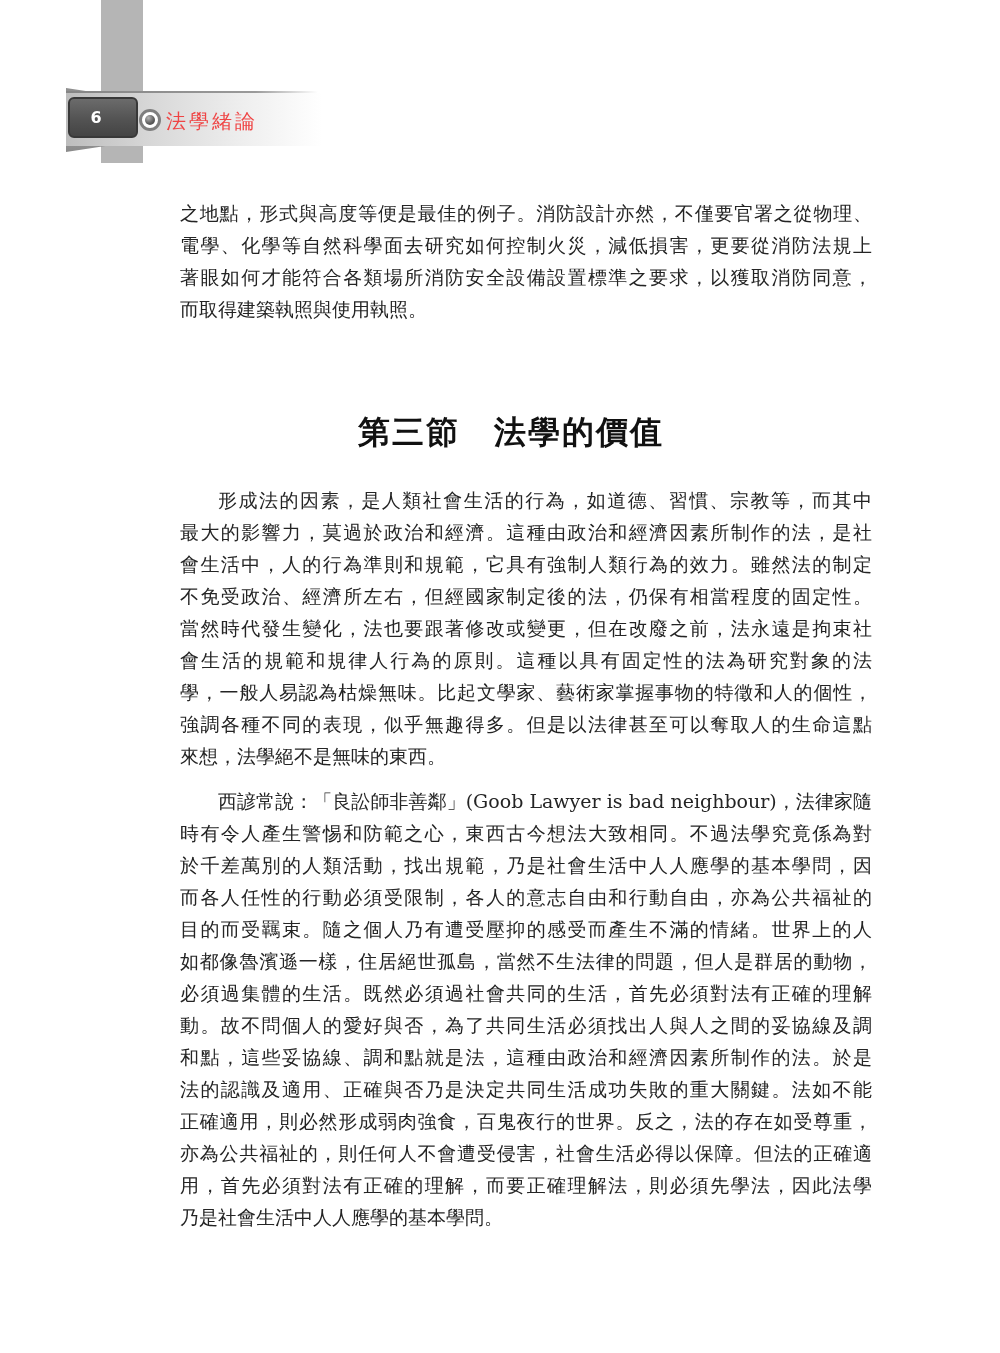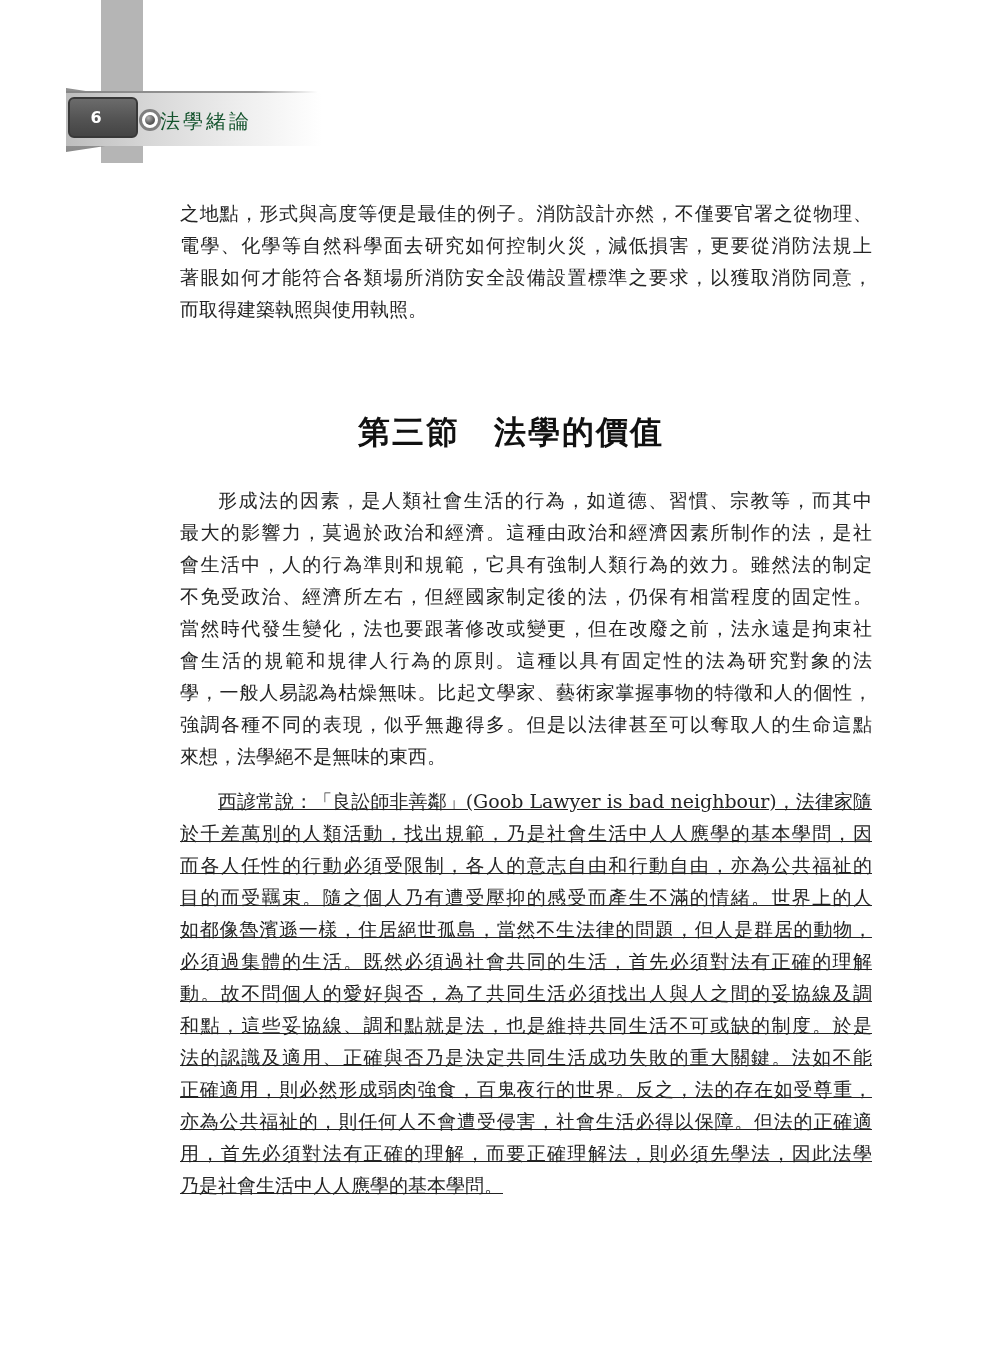--- a/index.html
+++ b/index.html
@@ -74,26 +74,26 @@
     align-items: center;
     justify-content: center;
   }
   .bullet-icon .dot {
     width: 10px; height: 10px;
     border-radius: 50%;
     background: radial-gradient(circle at 35% 30%, #b5b5b5 0%, #5a5a5a 60%, #4a4a4a 100%);
   }
   .book-title {
     position: absolute;
-    left: 160px; top: 108px;
+    left: 166px; top: 108px;
     height: 26px; line-height: 26px;
     font-family: "DejaVu Sans", "Liberation Sans", sans-serif;
     font-size: 20px;
     letter-spacing: 3px;
-    color: #14532d;
+    color: #ef4444;
   }
 
   
   .section-heading {
     position: absolute;
     left: 158px; top: 404px;
     width: 692px;
     margin: 7px;
     text-align: center;
     font-size: 32px;
@@ -108,21 +108,21 @@
     left: 180px; top: 0;
     width: 692px; height: 953px;
   }
   .para {
     position: absolute;
     left: 0;
     width: 692px;
   }
   .para-0 { top: 197px; }
   .para-1 { top: 484px; }
-  .para-2 { top: 785px; text-decoration: underline; }
+  .para-2 { top: 785px; }
   .line {
     height: 32px;
     line-height: 32px;
     font-size: 19px;
     color: #242424;
     text-align: justify;
     text-align-last: justify;
     text-justify: inter-character;
     overflow: hidden;
   }
@@ -167,27 +167,28 @@
         <div class="line">會生活中，人的行為準則和規範，它具有強制人類行為的效力。雖然法的制定</div>
         <div class="line">不免受政治、經濟所左右，但經國家制定後的法，仍保有相當程度的固定性。</div>
         <div class="line">當然時代發生變化，法也要跟著修改或變更，但在改廢之前，法永遠是拘束社</div>
         <div class="line">會生活的規範和規律人行為的原則。這種以具有固定性的法為研究對象的法</div>
         <div class="line">學，一般人易認為枯燥無味。比起文學家、藝術家掌握事物的特徵和人的個性，</div>
         <div class="line">強調各種不同的表現，似乎無趣得多。但是以法律甚至可以奪取人的生命這點</div>
         <div class="line last">來想，法學絕不是無味的東西。</div>
       </div>
       <div class="para para-2">
         <div class="line indent">西諺常說：「良訟師非善鄰」(Goob Lawyer is bad neighbour)，法律家隨</div>
+        <div class="line">時有令人產生警惕和防範之心，東西古今想法大致相同。不過法學究竟係為對</div>
         <div class="line">於千差萬別的人類活動，找出規範，乃是社會生活中人人應學的基本學問，因</div>
         <div class="line">而各人任性的行動必須受限制，各人的意志自由和行動自由，亦為公共福祉的</div>
         <div class="line">目的而受羈束。隨之個人乃有遭受壓抑的感受而產生不滿的情緒。世界上的人</div>
         <div class="line">如都像魯濱遜一樣，住居絕世孤島，當然不生法律的問題，但人是群居的動物，</div>
         <div class="line">必須過集體的生活。既然必須過社會共同的生活，首先必須對法有正確的理解</div>
         <div class="line">動。故不問個人的愛好與否，為了共同生活必須找出人與人之間的妥協線及調</div>
-        <div class="line">和點，這些妥協線、調和點就是法，也是維持共同生活不可或缺的制度。於是</div>
+        <div class="line">和點，這些妥協線、調和點就是法，這種由政治和經濟因素所制作的法。於是</div>
         <div class="line">法的認識及適用、正確與否乃是決定共同生活成功失敗的重大關鍵。法如不能</div>
         <div class="line">正確適用，則必然形成弱肉強食，百鬼夜行的世界。反之，法的存在如受尊重，</div>
         <div class="line">亦為公共福祉的，則任何人不會遭受侵害，社會生活必得以保障。但法的正確適</div>
         <div class="line">用，首先必須對法有正確的理解，而要正確理解法，則必須先學法，因此法學</div>
         <div class="line last">乃是社會生活中人人應學的基本學問。</div>
       </div>
     </main>
 
 </div>
 

